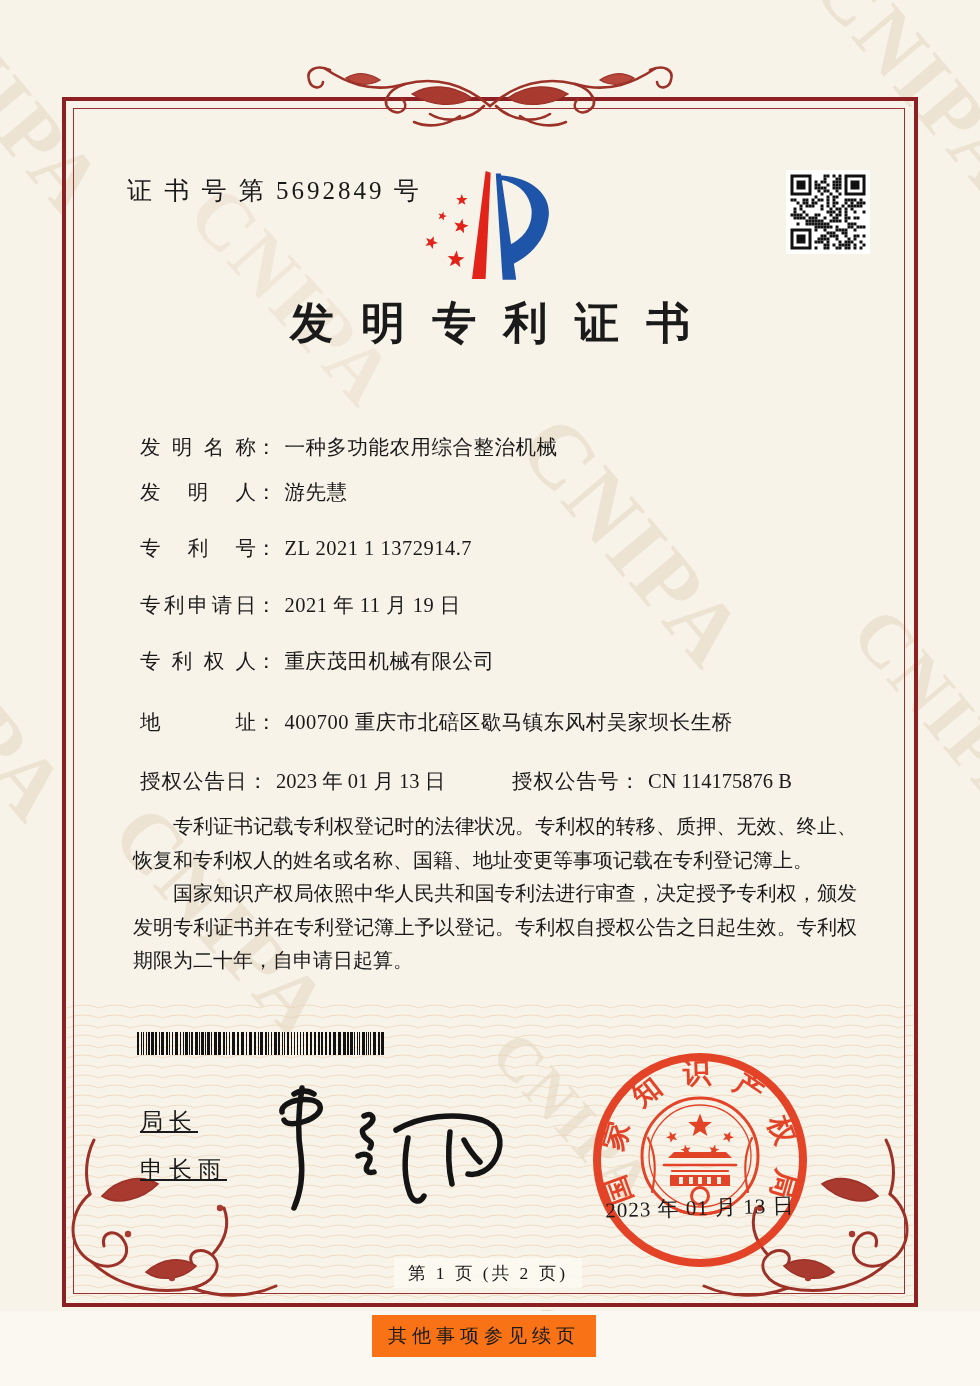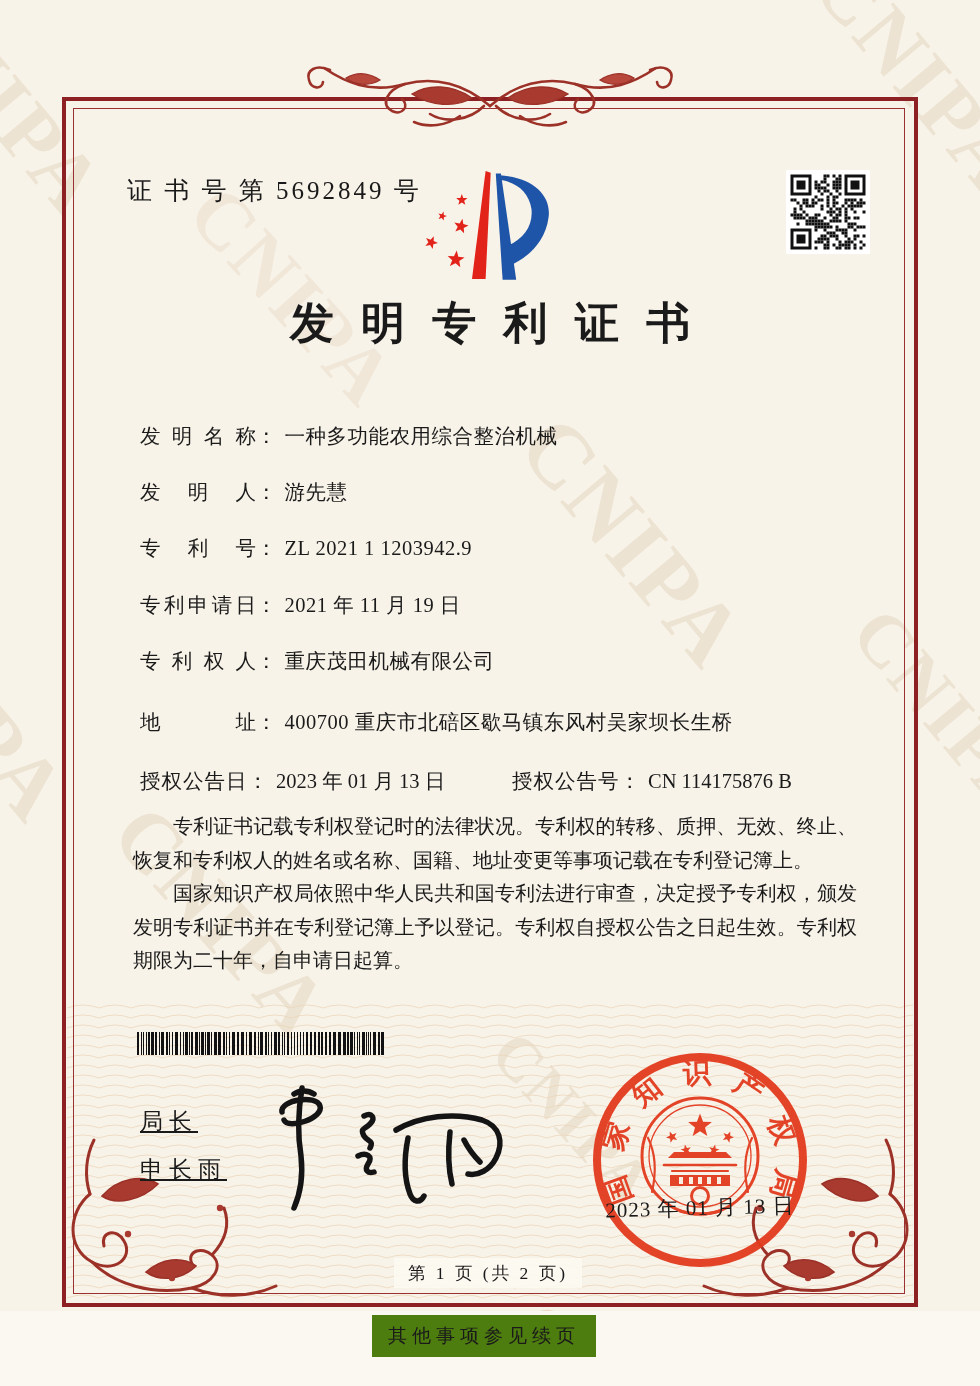--- a/index.html
+++ b/index.html
@@ -37,21 +37,21 @@
   .waves{position:absolute;left:67px;top:1004px;z-index:0;}
   
   .cert-no{position:absolute;left:127px;top:174px;font-size:25px;letter-spacing:3px;z-index:2;}
   .logo{position:absolute;left:404px;top:160px;z-index:2;}
   .qr{position:absolute;left:786px;top:170px;z-index:2;}
   .title{position:absolute;left:0;top:294px;width:100%;text-align:center;
     font-size:44px;font-weight:600;letter-spacing:.62em;text-indent:.62em;z-index:2;}
   
   .fields{position:absolute;left:140px;top:421px;width:724px;z-index:2;font-size:20.5px;}
   .field-row{position:absolute;left:0;width:724px;display:flex;align-items:baseline;}
-  .field-row:nth-child(1){top:1px;align-items:flex-end;}
+  .field-row:nth-child(1){top:12px;align-items:flex-end;}
   .field-row:nth-child(2){top:57px;}
   .field-row:nth-child(3){top:113px;}
   .field-row:nth-child(4){top:170px;}
   .field-row:nth-child(5){top:226px;}
   .field-row:nth-child(6){top:287px;}
   .f-label{display:inline-block;width:116px;flex:none;text-align:justify;text-align-last:justify;}
   .f-colon{flex:none;margin-right:8px;}
   .f-value{flex:1;letter-spacing:.5px;}
   .grant-row{position:absolute;left:140px;top:767px;width:724px;display:flex;z-index:2;font-size:20.5px;}
   .grant-left{display:flex;align-items:baseline;width:372px;}
@@ -70,21 +70,21 @@
   .seal{position:absolute;left:588px;top:1048px;z-index:3;opacity:.95;}
   .seal-char{font-size:28px;font-weight:700;text-anchor:middle;dominant-baseline:middle;
     font-family:"Liberation Serif",serif;}
   .seal-date{position:absolute;left:597px;top:1194px;width:206px;text-align:center;
     font-size:21px;letter-spacing:1px;z-index:4;transform:rotate(-1.5deg);}
   .pageinfo{position:absolute;left:62px;top:1258px;width:852px;text-align:center;z-index:2;}
   .pageinfo span{display:inline-block;background:rgba(252,249,242,.9);padding:3px 14px;
     font-size:17.5px;letter-spacing:3px;}
   .bottom-strip{position:absolute;left:0;top:1311px;width:980px;height:75px;
     background:#fbf8f1;z-index:1;}
-  .note-box{position:absolute;left:372px;top:1315px;z-index:2;background:#4d7c0f;
+  .note-box{position:absolute;left:372px;top:1315px;z-index:2;background:#f97316;
     padding:8px 16px;font-size:19px;letter-spacing:5px;}
 </style>
 </head>
 <body>
 
 <div class="page">
 
   <span class="wm wm-a">CNIPA</span>
   <span class="wm wm-b">CNIPA</span>
   <span class="wm wm-c">CNIPA</span>
@@ -430,21 +430,21 @@
         <span class="f-value">一种多功能农用综合整治机械</span>
     </div>
     <div class="field-row">
       <span class="f-label">发明人</span>
         <span class="f-colon">：</span>
         <span class="f-value">游先慧</span>
     </div>
     <div class="field-row">
       <span class="f-label">专利号</span>
         <span class="f-colon">：</span>
-        <span class="f-value">ZL 2021 1 1203942.9</span>
+        <span class="f-value">ZL 2021 1 1372914.7</span>
     </div>
     <div class="field-row">
       <span class="f-label">专利申请日</span>
         <span class="f-colon">：</span>
         <span class="f-value">2021 年 11 月 19 日</span>
     </div>
     <div class="field-row">
       <span class="f-label">专利权人</span>
         <span class="f-colon">：</span>
         <span class="f-value">重庆茂田机械有限公司</span>

